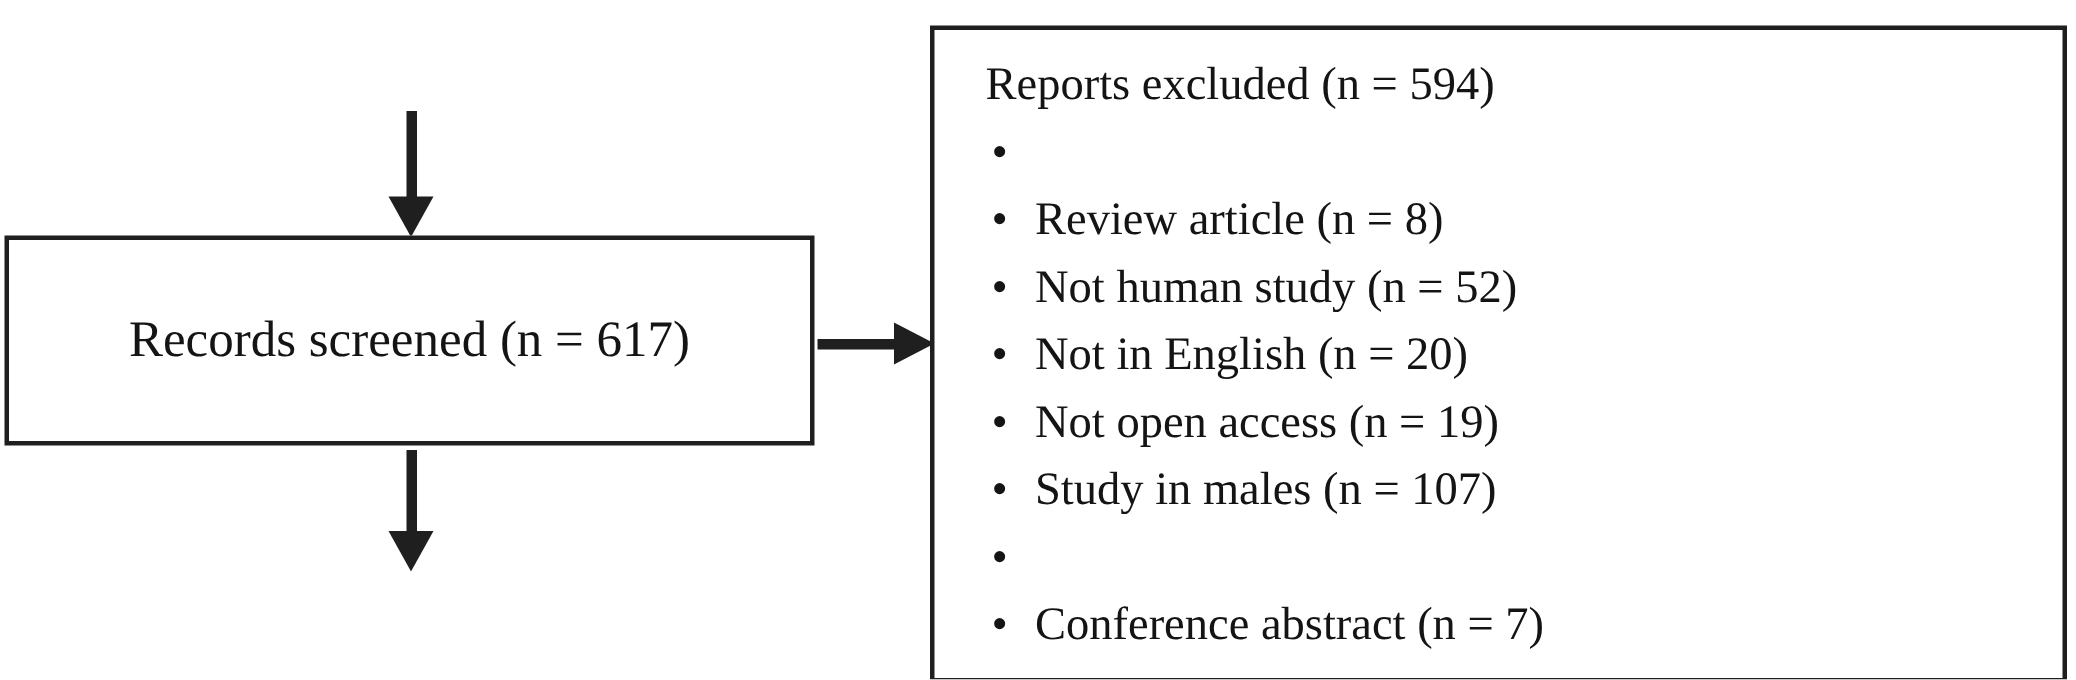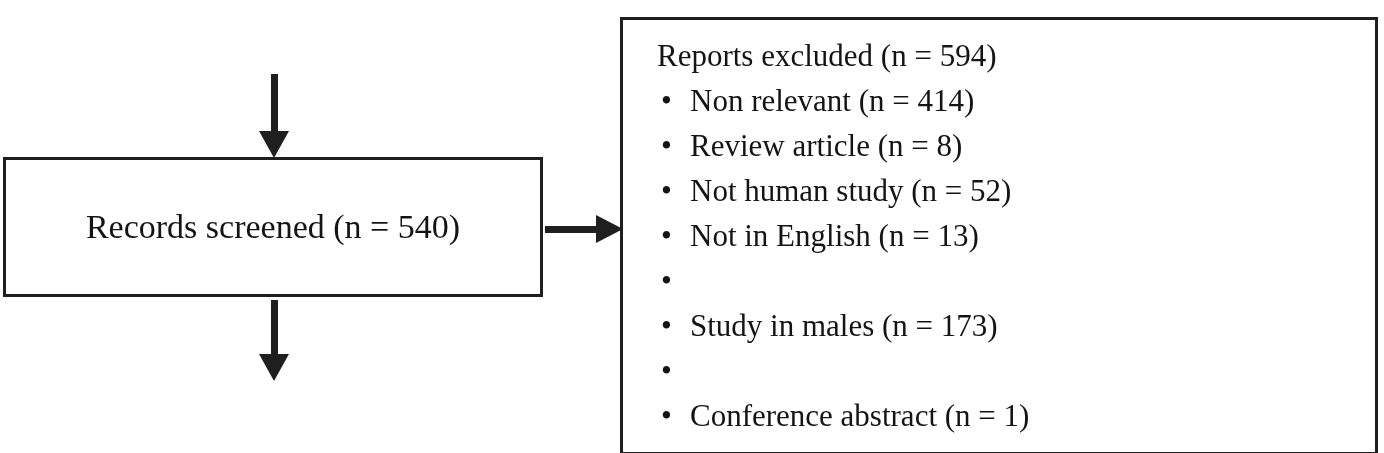--- a/index.html
+++ b/index.html
@@ -98,62 +98,62 @@
 <body>
 
 <div class="canvas">
 
   <div class="arrow arrow-top">
     <div class="shaft-v"></div>
     <div class="head-down"></div>
   </div>
 
   <div class="box left-box">
-    <span class="box-label">Records screened (n = 540)</span>
+    <span class="box-label">Records screened (n = 617)</span>
   </div>
 
   <div class="arrow arrow-bottom">
     <div class="shaft-v"></div>
     <div class="head-down"></div>
   </div>
 
   <div class="arrow arrow-right">
     <div class="shaft-h"></div>
     <div class="head-right"></div>
   </div>
 
   <div class="box right-box">
     <div class="excluded-title">Reports excluded (n = 594)</div>
     <ul class="excluded-list">
       <li>
         <span class="bullet">•</span>
-        <span class="item-text">Non relevant (n = 414)</span>
       </li>
       <li>
         <span class="bullet">•</span>
         <span class="item-text">Review article (n = 8)</span>
       </li>
       <li>
         <span class="bullet">•</span>
         <span class="item-text">Not human study (n = 52)</span>
       </li>
       <li>
         <span class="bullet">•</span>
-        <span class="item-text">Not in English (n = 13)</span>
+        <span class="item-text">Not in English (n = 20)</span>
+      </li>
+      <li>
+        <span class="bullet">•</span>
+        <span class="item-text">Not open access (n = 19)</span>
+      </li>
+      <li>
+        <span class="bullet">•</span>
+        <span class="item-text">Study in males (n = 107)</span>
       </li>
       <li>
         <span class="bullet">•</span>
       </li>
       <li>
         <span class="bullet">•</span>
-        <span class="item-text">Study in males (n = 173)</span>
-      </li>
-      <li>
-        <span class="bullet">•</span>
-      </li>
-      <li>
-        <span class="bullet">•</span>
-        <span class="item-text">Conference abstract (n = 1)</span>
+        <span class="item-text">Conference abstract (n = 7)</span>
       </li>
     </ul>
   </div>
 
 </div>
 
 </body></html>

